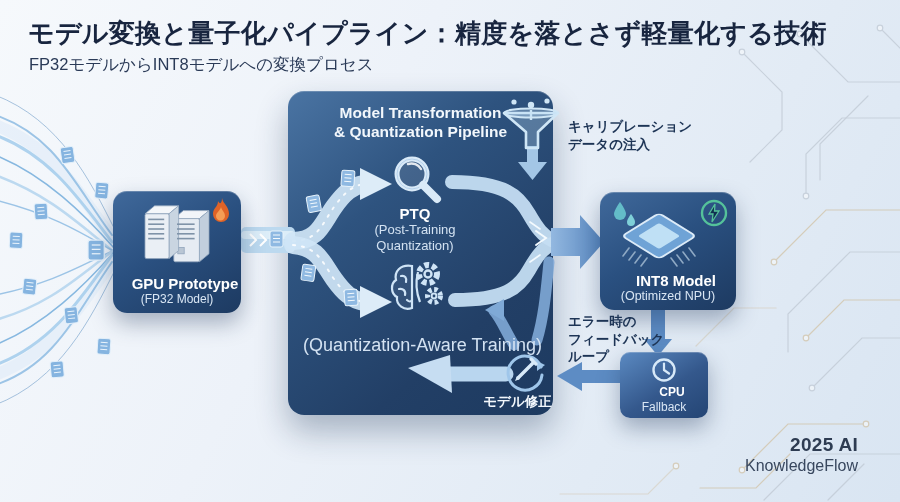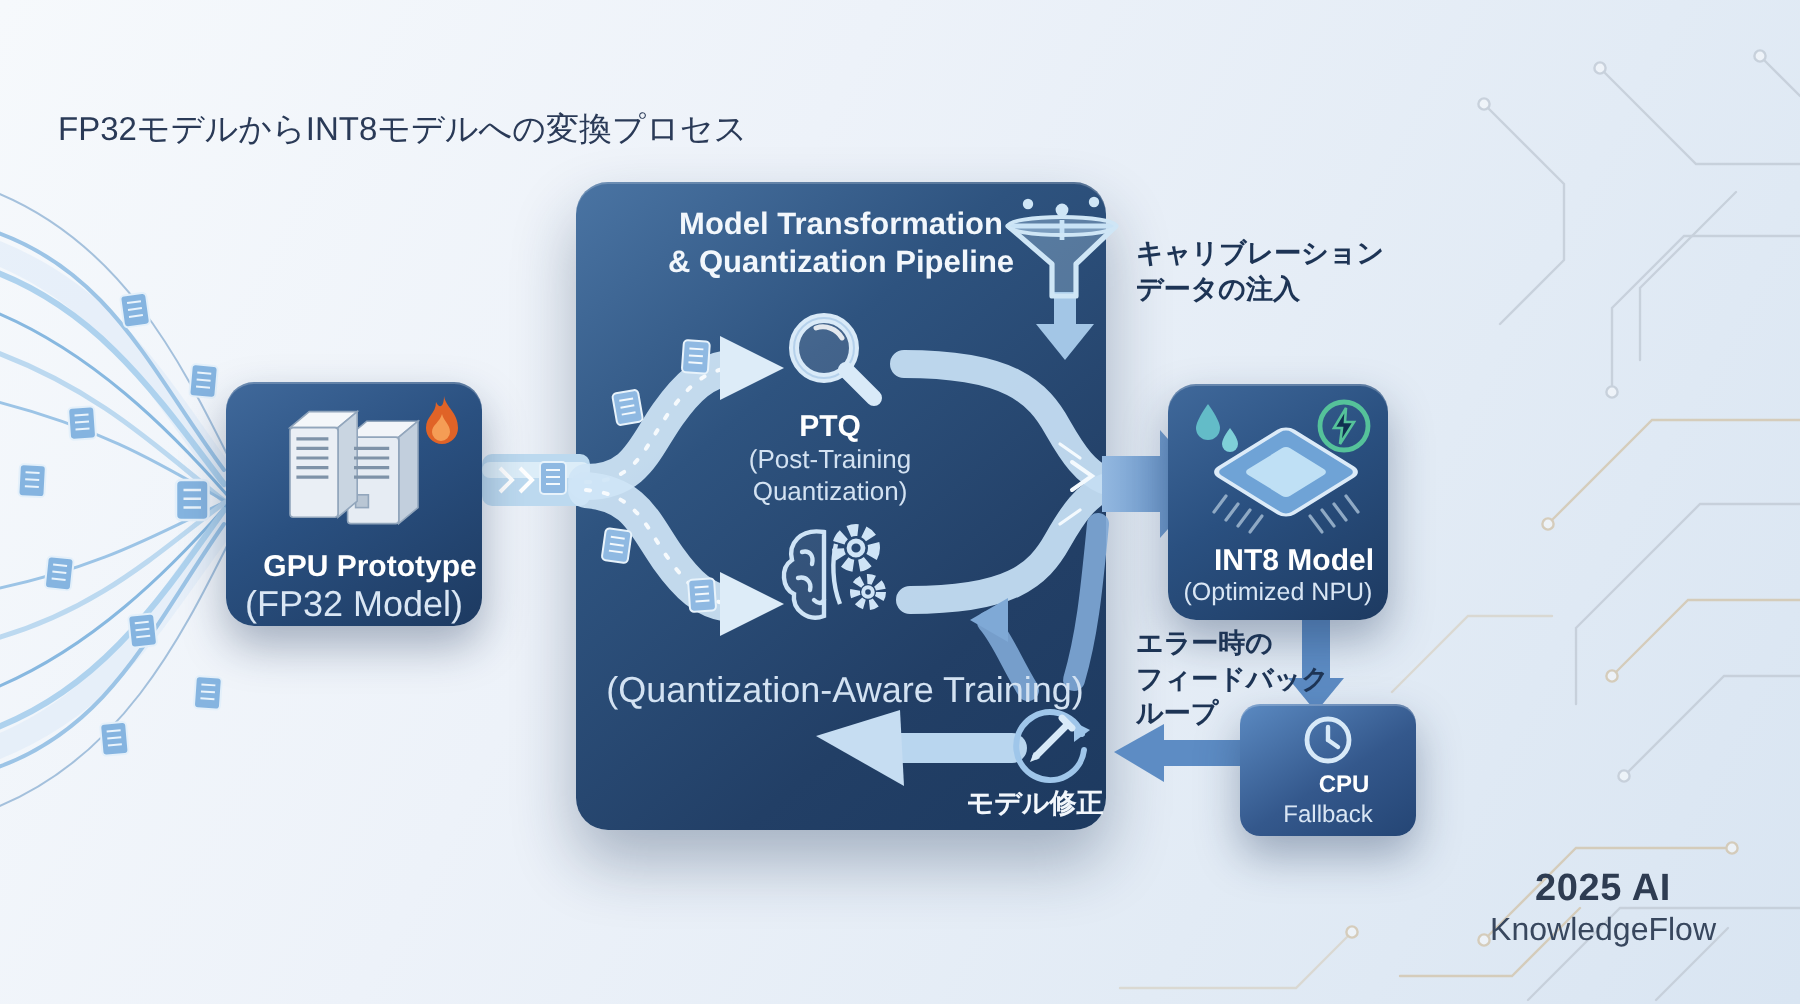--- a/index.html
+++ b/index.html
@@ -20,33 +20,33 @@
   .decor { left:0; top:0; z-index:0; pointer-events:none; }
   .flowlayer { left:0; top:0; z-index:2; pointer-events:none; }
 
   
   .node-box {
     z-index:3; border-radius:14px; color:#fff; text-align:center;
     background:linear-gradient(148deg,#40699b 0%,#2a5080 46%,#1d3a61 100%);
     box-shadow:0 10px 22px rgba(22,46,82,.35), inset 0 1px 0 rgba(255,255,255,.22);
   }
   .gpu-box  { left:113px; top:191px; width:128px; height:122px; }
-  .int8-box { left:584px; top:192px; width:110px; height:118px; }
+  .int8-box { left:600px; top:192px; width:136px; height:118px; }
   .cpu-box  { left:620px; top:352px; width:88px;  height:66px; border-radius:10px;
               background:linear-gradient(148deg,#5b8ac2 0%,#34588c 55%,#244574 100%); }
   .pipeline-box {
     left:288px; top:91px; width:265px; height:324px; z-index:1; border-radius:16px;
     background:linear-gradient(140deg,#4a74a3 0%,#2e537f 34%,#223f66 72%,#1d3a60 100%);
     box-shadow:0 16px 32px rgba(22,46,82,.32), inset 0 1px 0 rgba(255,255,255,.20);
   }
 
   .box-title { font-size:15px; font-weight:700; line-height:1.2;padding-left:16px; }
   .box-sub   { font-size:12.5px; font-weight:400; color:#d9e6f4; line-height:1.2; }
   .gpu-box .box-title { position:absolute; left:0; right:0; top:84px; }
-  .gpu-box .box-sub   { position:absolute; left:0; right:0; top:101px; font-size:18px; }
+  .gpu-box .box-sub   { position:absolute; left:0; right:0; top:101px; font-size:12px; }
   .int8-box .box-title{ position:absolute; left:0; right:0; top:80px; }
   .int8-box .box-sub  { position:absolute; left:0; right:0; top:97px; }
   .cpu-box .box-title { position:absolute; left:0; right:0; top:33px; font-size:12px; }
   .cpu-box .box-sub   { position:absolute; left:0; right:0; top:48px; font-size:12px; }
 
   
   .pl-header { left:288px; top:103px; width:265px; z-index:4; text-align:center;
                color:#f2f7fc; font-size:15.5px; font-weight:700; line-height:1.25; }
   .pl-label  { z-index:4; text-align:center; color:#fff; }
   .ptq-name  { left:345px; top:205px; width:140px; font-size:15px; font-weight:800; }
@@ -57,21 +57,21 @@
 
   
   .ann { z-index:4; color:#1d3455; font-size:13.5px; font-weight:700; line-height:1.3; }
   .ann-calib { left:568px; top:118px; }
   .ann-feedback { left:568px; top:313px; }
 
   
   .icon-abs { z-index:4; pointer-events:none; }
 
   
-  .footer { right:42px; top:434px; z-index:4; text-align:center; color:#2e3c52; }
+  .footer { right:42px; top:434px; z-index:4; text-align:right; color:#2e3c52; }
   .footer .f1 { font-size:19px; font-weight:700; letter-spacing:.3px; }
   .footer .f2 { font-size:16px; font-weight:400; margin-top:1px; color:#38475e; }
 </style>
 </head>
 <body>
 
 <div id="canvas">
 
   <svg class="abs decor" width="900" height="502" viewBox="0 0 900 502">
     <g fill="none" stroke-linecap="round">
@@ -136,20 +136,21 @@
     <use href="#ficon" transform="translate(96,182) rotate(5)"></use>
     <use href="#ficon" transform="translate(34,204) rotate(-4)"></use>
     <use href="#ficon" transform="translate(88,240) scale(1.25)"></use>
     <use href="#ficon" transform="translate(24,278) rotate(6)"></use>
     <use href="#ficon" transform="translate(64,308) rotate(-6)"></use>
     <use href="#ficon" transform="translate(98,338) rotate(4)"></use>
     <use href="#ficon" transform="translate(50,362) rotate(-5)"></use>
     <use href="#ficon" transform="translate(10,232) rotate(3)"></use>
   </svg>
 
+  <div class="abs title">モデル変換と量子化パイプライン：精度を落とさず軽量化する技術</div>
   <div class="abs subtitle">FP32モデルからINT8モデルへの変換プロセス</div>
 
   <div class="abs pipeline-box"></div>
 
   <svg class="abs flowlayer" width="900" height="502" viewBox="0 0 900 502">
     <defs>
       <linearGradient id="bigArrow" x1="0" y1="0" x2="1" y2="0">
         <stop offset="0" stop-color="#93b8e0"></stop>
           <stop offset="1" stop-color="#5584bd"></stop>
       </linearGradient>

